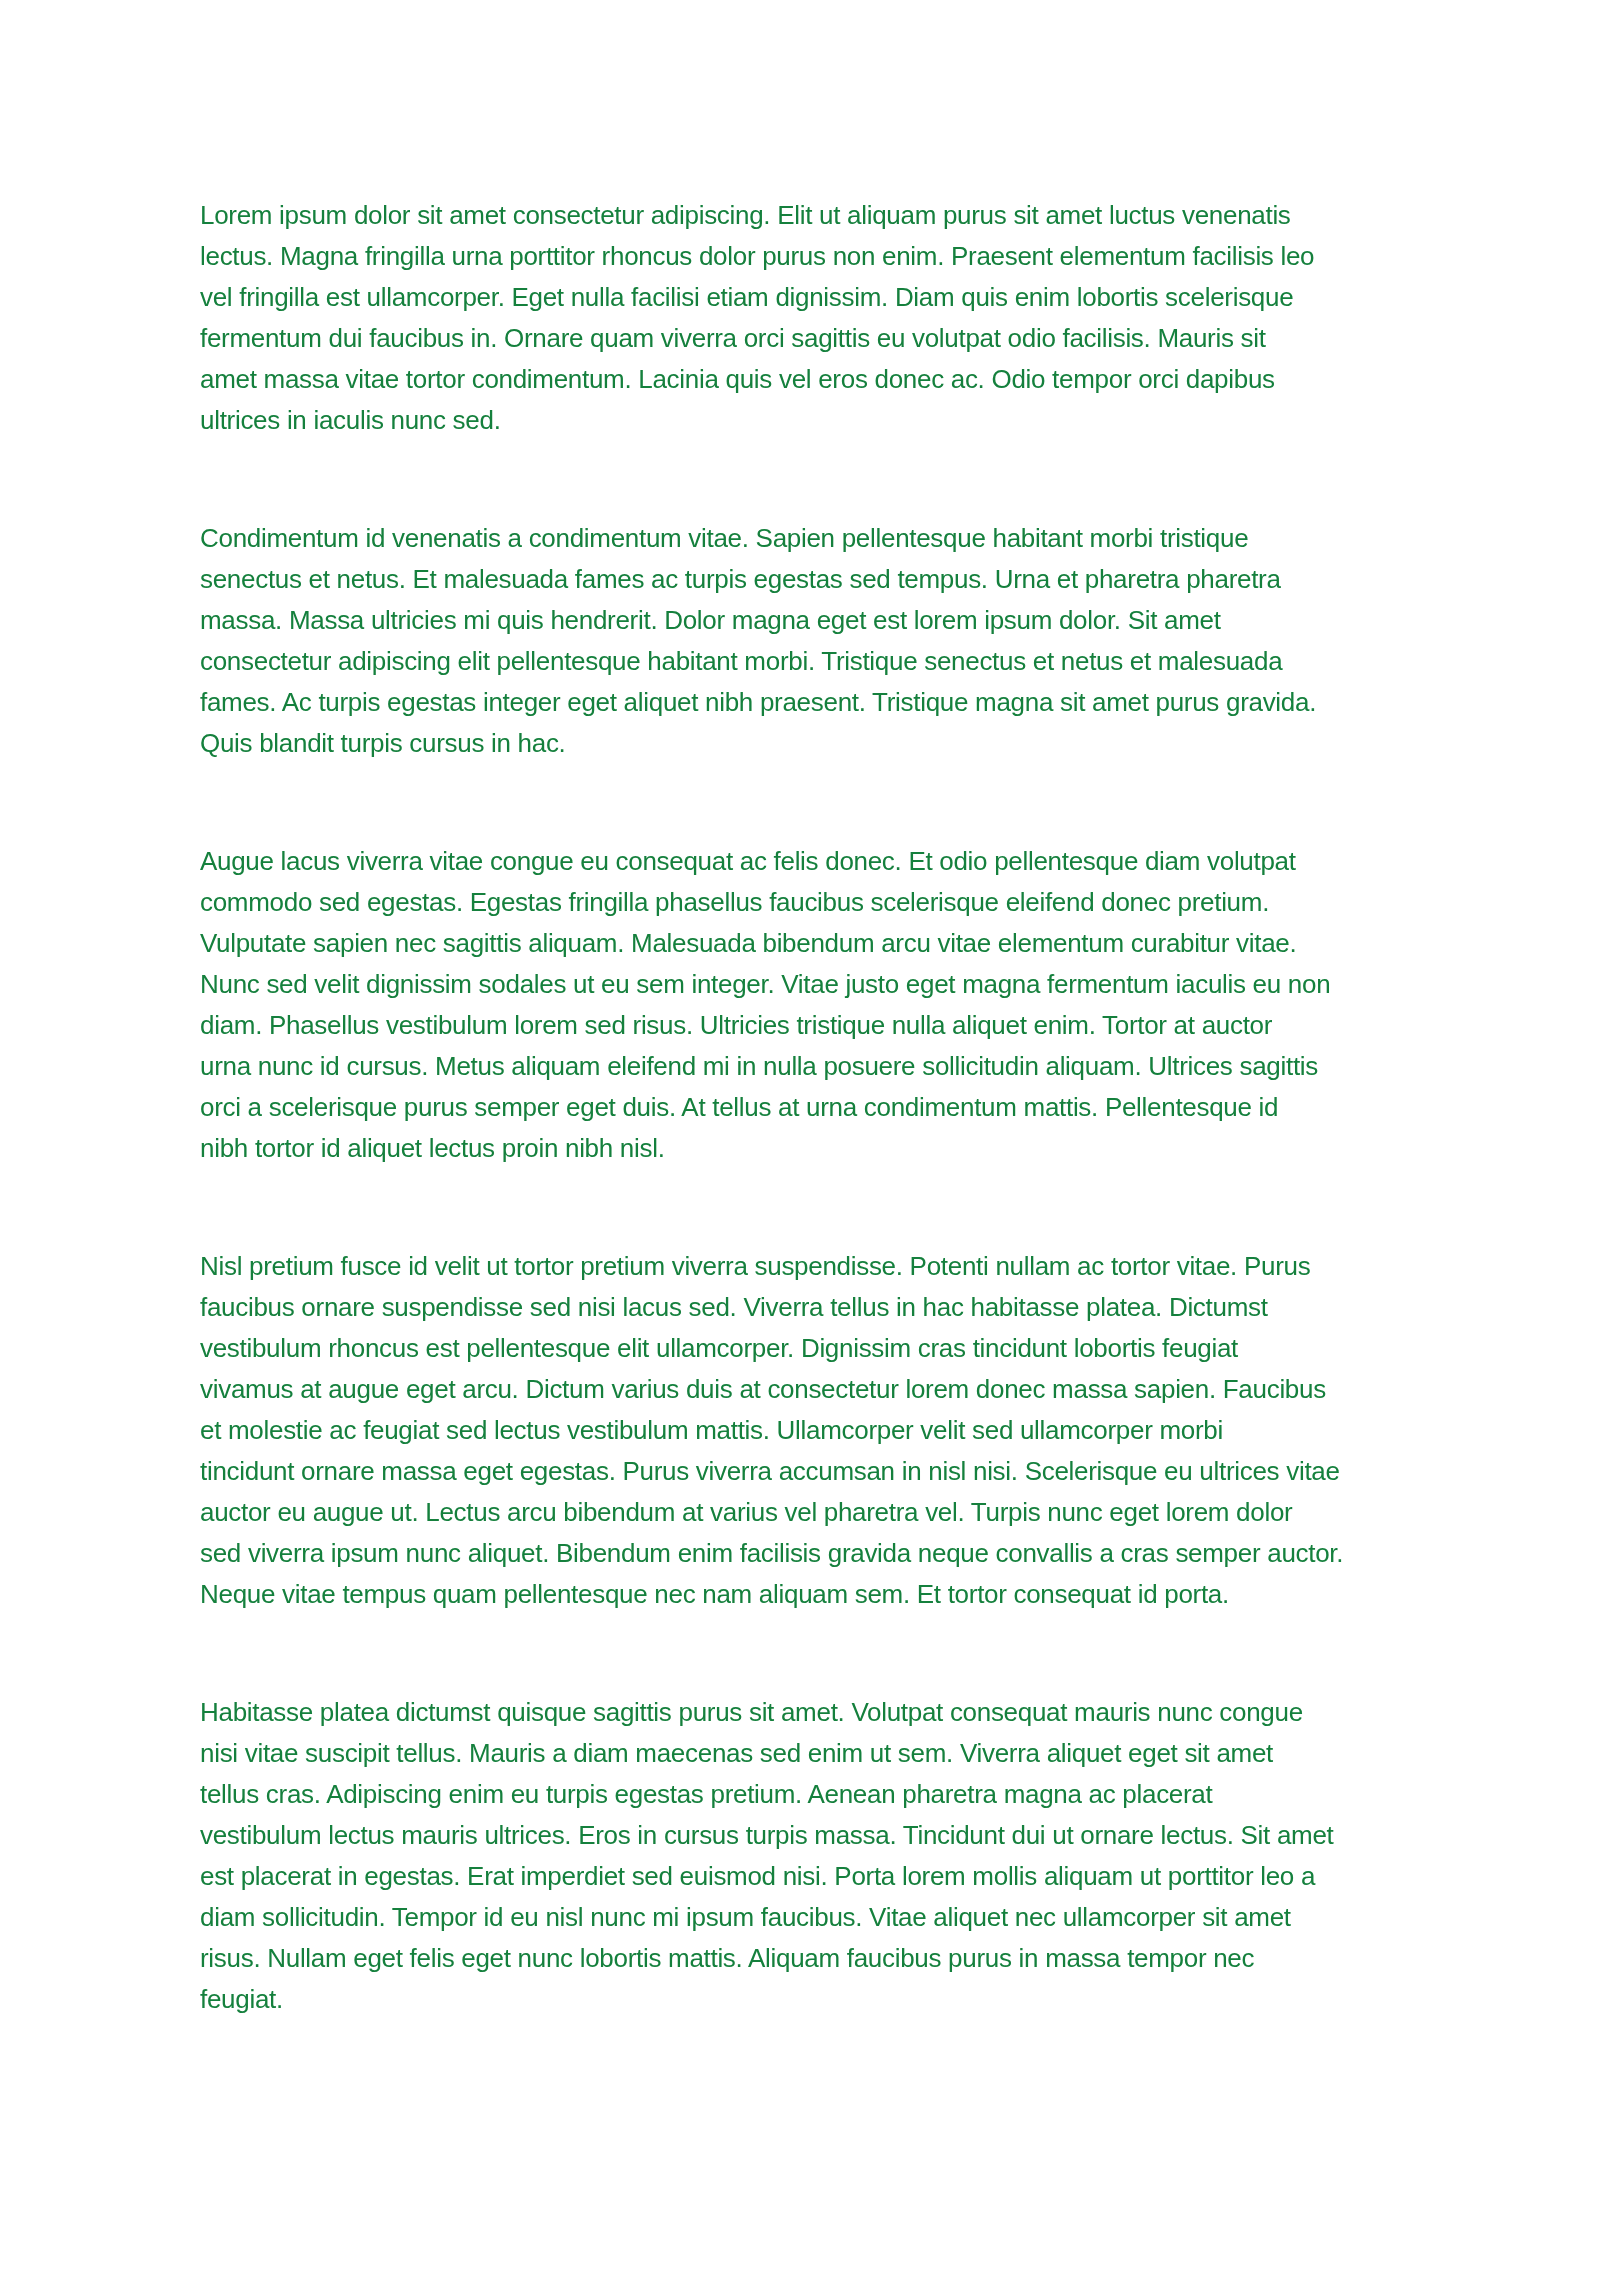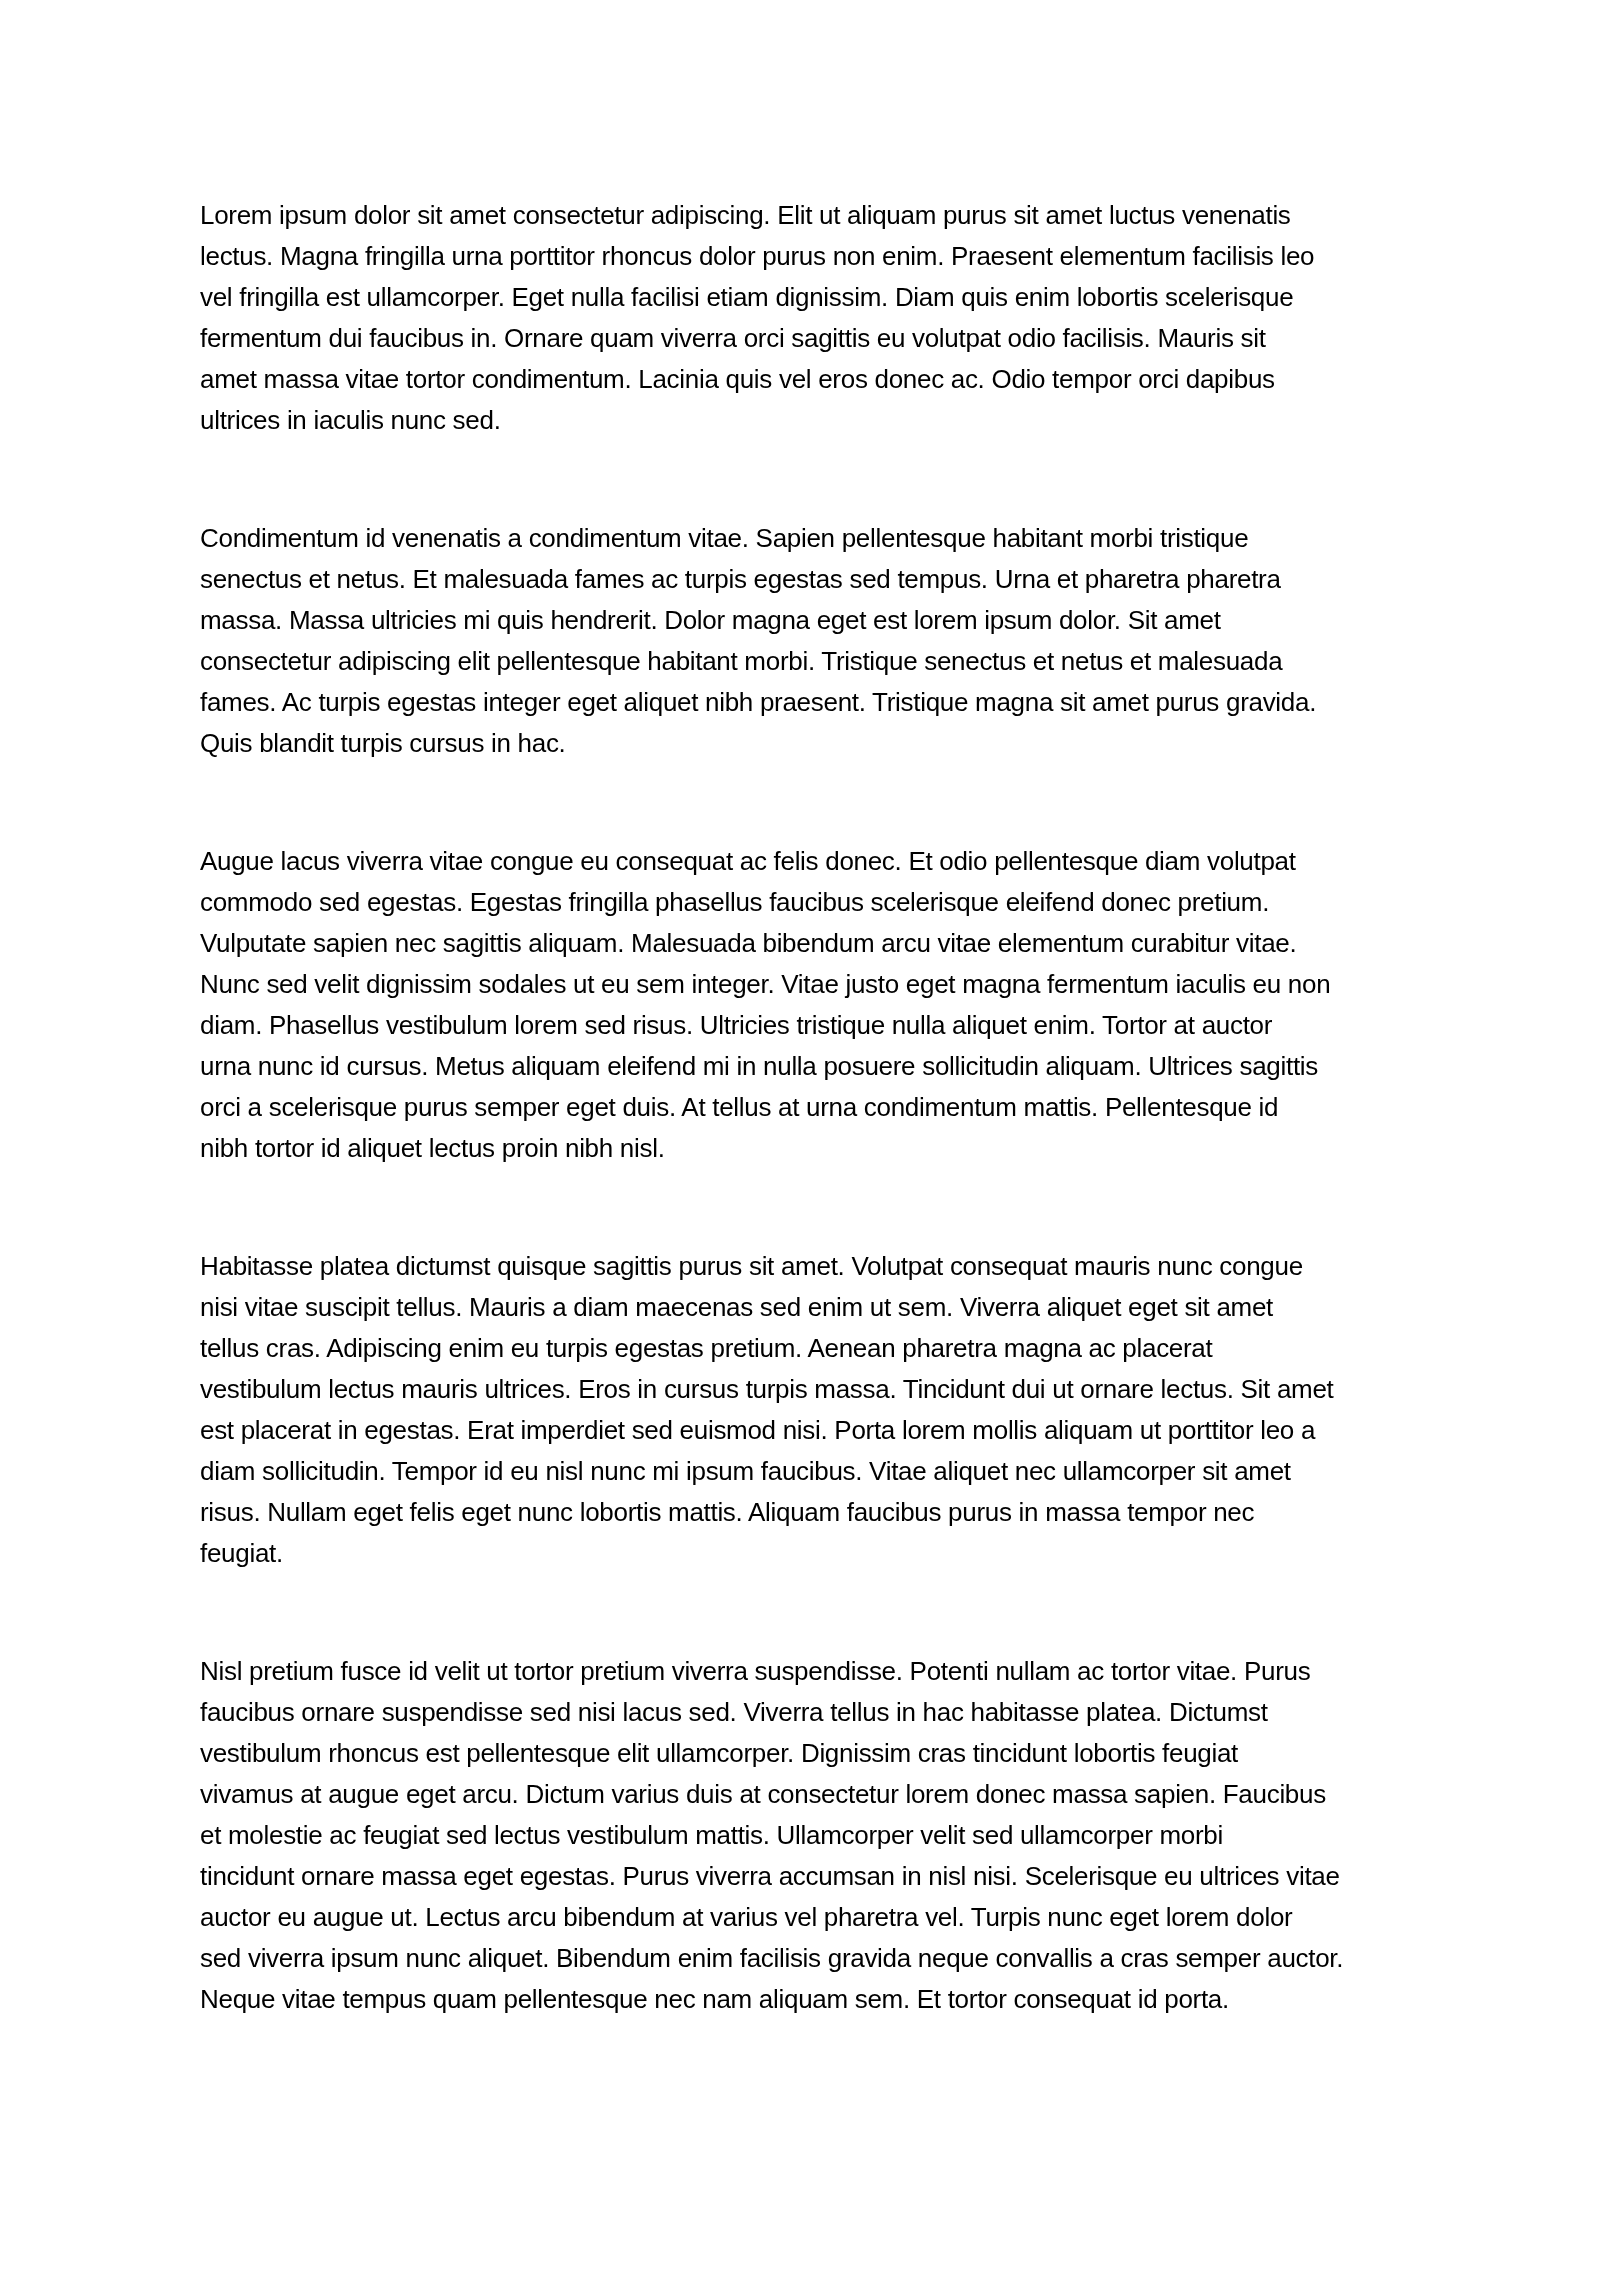--- a/index.html
+++ b/index.html
@@ -14,21 +14,21 @@
     background: #ffffff;
     overflow: hidden;
     box-sizing: border-box;
     padding: 195px 170px 0 200px;
   }
   .textblock {
     font-family: "Liberation Sans", "DejaVu Sans", sans-serif;
     font-size: 26px;
     line-height: 41px;
     letter-spacing: -0.3px;
-    color: #000000;
+    color: #15803d;
   }
   .para {
     margin: 0 0 77px 0;
     white-space: pre;   
     font-kerning: normal;
   }
   .para:last-child {
     margin-bottom: 0;
   }
 </style>
@@ -50,32 +50,32 @@
 fames. Ac turpis egestas integer eget aliquet nibh praesent. Tristique magna sit amet purus gravida.
 Quis blandit turpis cursus in hac.</p>
     <p class="para">Augue lacus viverra vitae congue eu consequat ac felis donec. Et odio pellentesque diam volutpat
 commodo sed egestas. Egestas fringilla phasellus faucibus scelerisque eleifend donec pretium.
 Vulputate sapien nec sagittis aliquam. Malesuada bibendum arcu vitae elementum curabitur vitae.
 Nunc sed velit dignissim sodales ut eu sem integer. Vitae justo eget magna fermentum iaculis eu non
 diam. Phasellus vestibulum lorem sed risus. Ultricies tristique nulla aliquet enim. Tortor at auctor
 urna nunc id cursus. Metus aliquam eleifend mi in nulla posuere sollicitudin aliquam. Ultrices sagittis
 orci a scelerisque purus semper eget duis. At tellus at urna condimentum mattis. Pellentesque id
 nibh tortor id aliquet lectus proin nibh nisl.</p>
-    <p class="para">Habitasse platea dictumst quisque sagittis purus sit amet. Volutpat consequat mauris nunc congue
-nisi vitae suscipit tellus. Mauris a diam maecenas sed enim ut sem. Viverra aliquet eget sit amet
-tellus cras. Adipiscing enim eu turpis egestas pretium. Aenean pharetra magna ac placerat
-vestibulum lectus mauris ultrices. Eros in cursus turpis massa. Tincidunt dui ut ornare lectus. Sit amet
-est placerat in egestas. Erat imperdiet sed euismod nisi. Porta lorem mollis aliquam ut porttitor leo a
-diam sollicitudin. Tempor id eu nisl nunc mi ipsum faucibus. Vitae aliquet nec ullamcorper sit amet
-risus. Nullam eget felis eget nunc lobortis mattis. Aliquam faucibus purus in massa tempor nec
-feugiat.</p>
     <p class="para">Nisl pretium fusce id velit ut tortor pretium viverra suspendisse. Potenti nullam ac tortor vitae. Purus
 faucibus ornare suspendisse sed nisi lacus sed. Viverra tellus in hac habitasse platea. Dictumst
 vestibulum rhoncus est pellentesque elit ullamcorper. Dignissim cras tincidunt lobortis feugiat
 vivamus at augue eget arcu. Dictum varius duis at consectetur lorem donec massa sapien. Faucibus
 et molestie ac feugiat sed lectus vestibulum mattis. Ullamcorper velit sed ullamcorper morbi
 tincidunt ornare massa eget egestas. Purus viverra accumsan in nisl nisi. Scelerisque eu ultrices vitae
 auctor eu augue ut. Lectus arcu bibendum at varius vel pharetra vel. Turpis nunc eget lorem dolor
 sed viverra ipsum nunc aliquet. Bibendum enim facilisis gravida neque convallis a cras semper auctor.
 Neque vitae tempus quam pellentesque nec nam aliquam sem. Et tortor consequat id porta.</p>
+    <p class="para">Habitasse platea dictumst quisque sagittis purus sit amet. Volutpat consequat mauris nunc congue
+nisi vitae suscipit tellus. Mauris a diam maecenas sed enim ut sem. Viverra aliquet eget sit amet
+tellus cras. Adipiscing enim eu turpis egestas pretium. Aenean pharetra magna ac placerat
+vestibulum lectus mauris ultrices. Eros in cursus turpis massa. Tincidunt dui ut ornare lectus. Sit amet
+est placerat in egestas. Erat imperdiet sed euismod nisi. Porta lorem mollis aliquam ut porttitor leo a
+diam sollicitudin. Tempor id eu nisl nunc mi ipsum faucibus. Vitae aliquet nec ullamcorper sit amet
+risus. Nullam eget felis eget nunc lobortis mattis. Aliquam faucibus purus in massa tempor nec
+feugiat.</p>
   </div>
 </div>
 
 
 </body></html>

